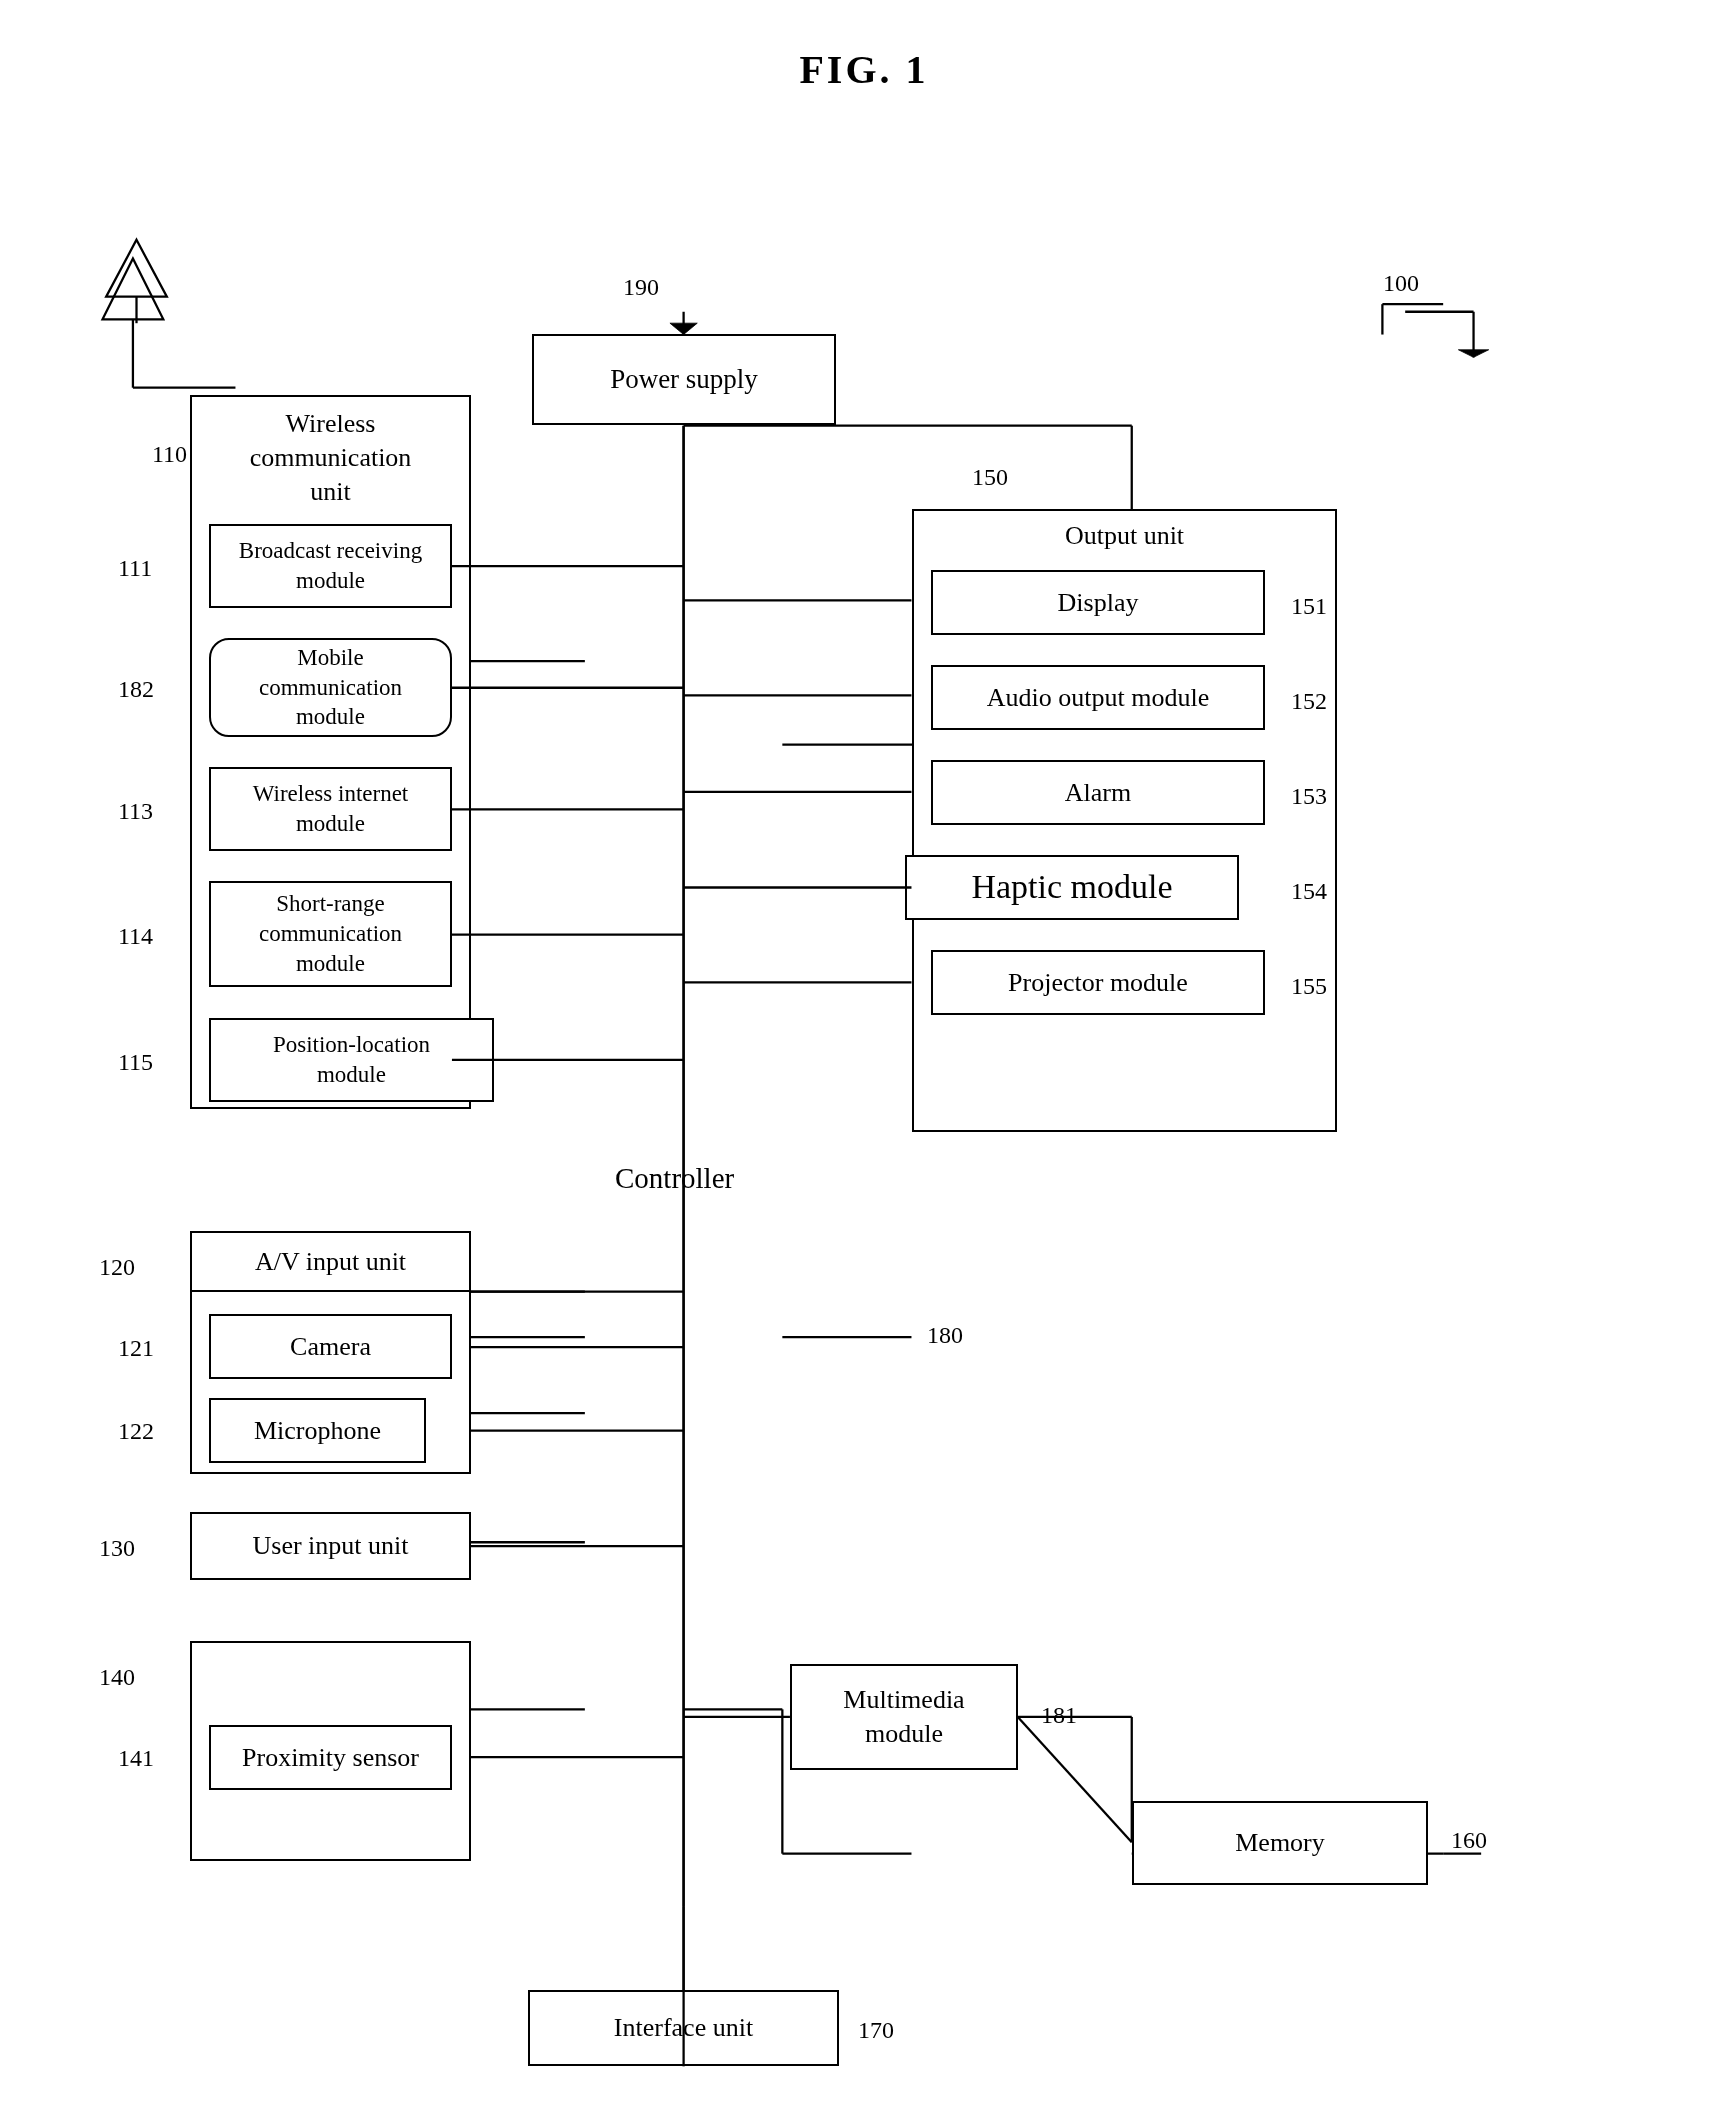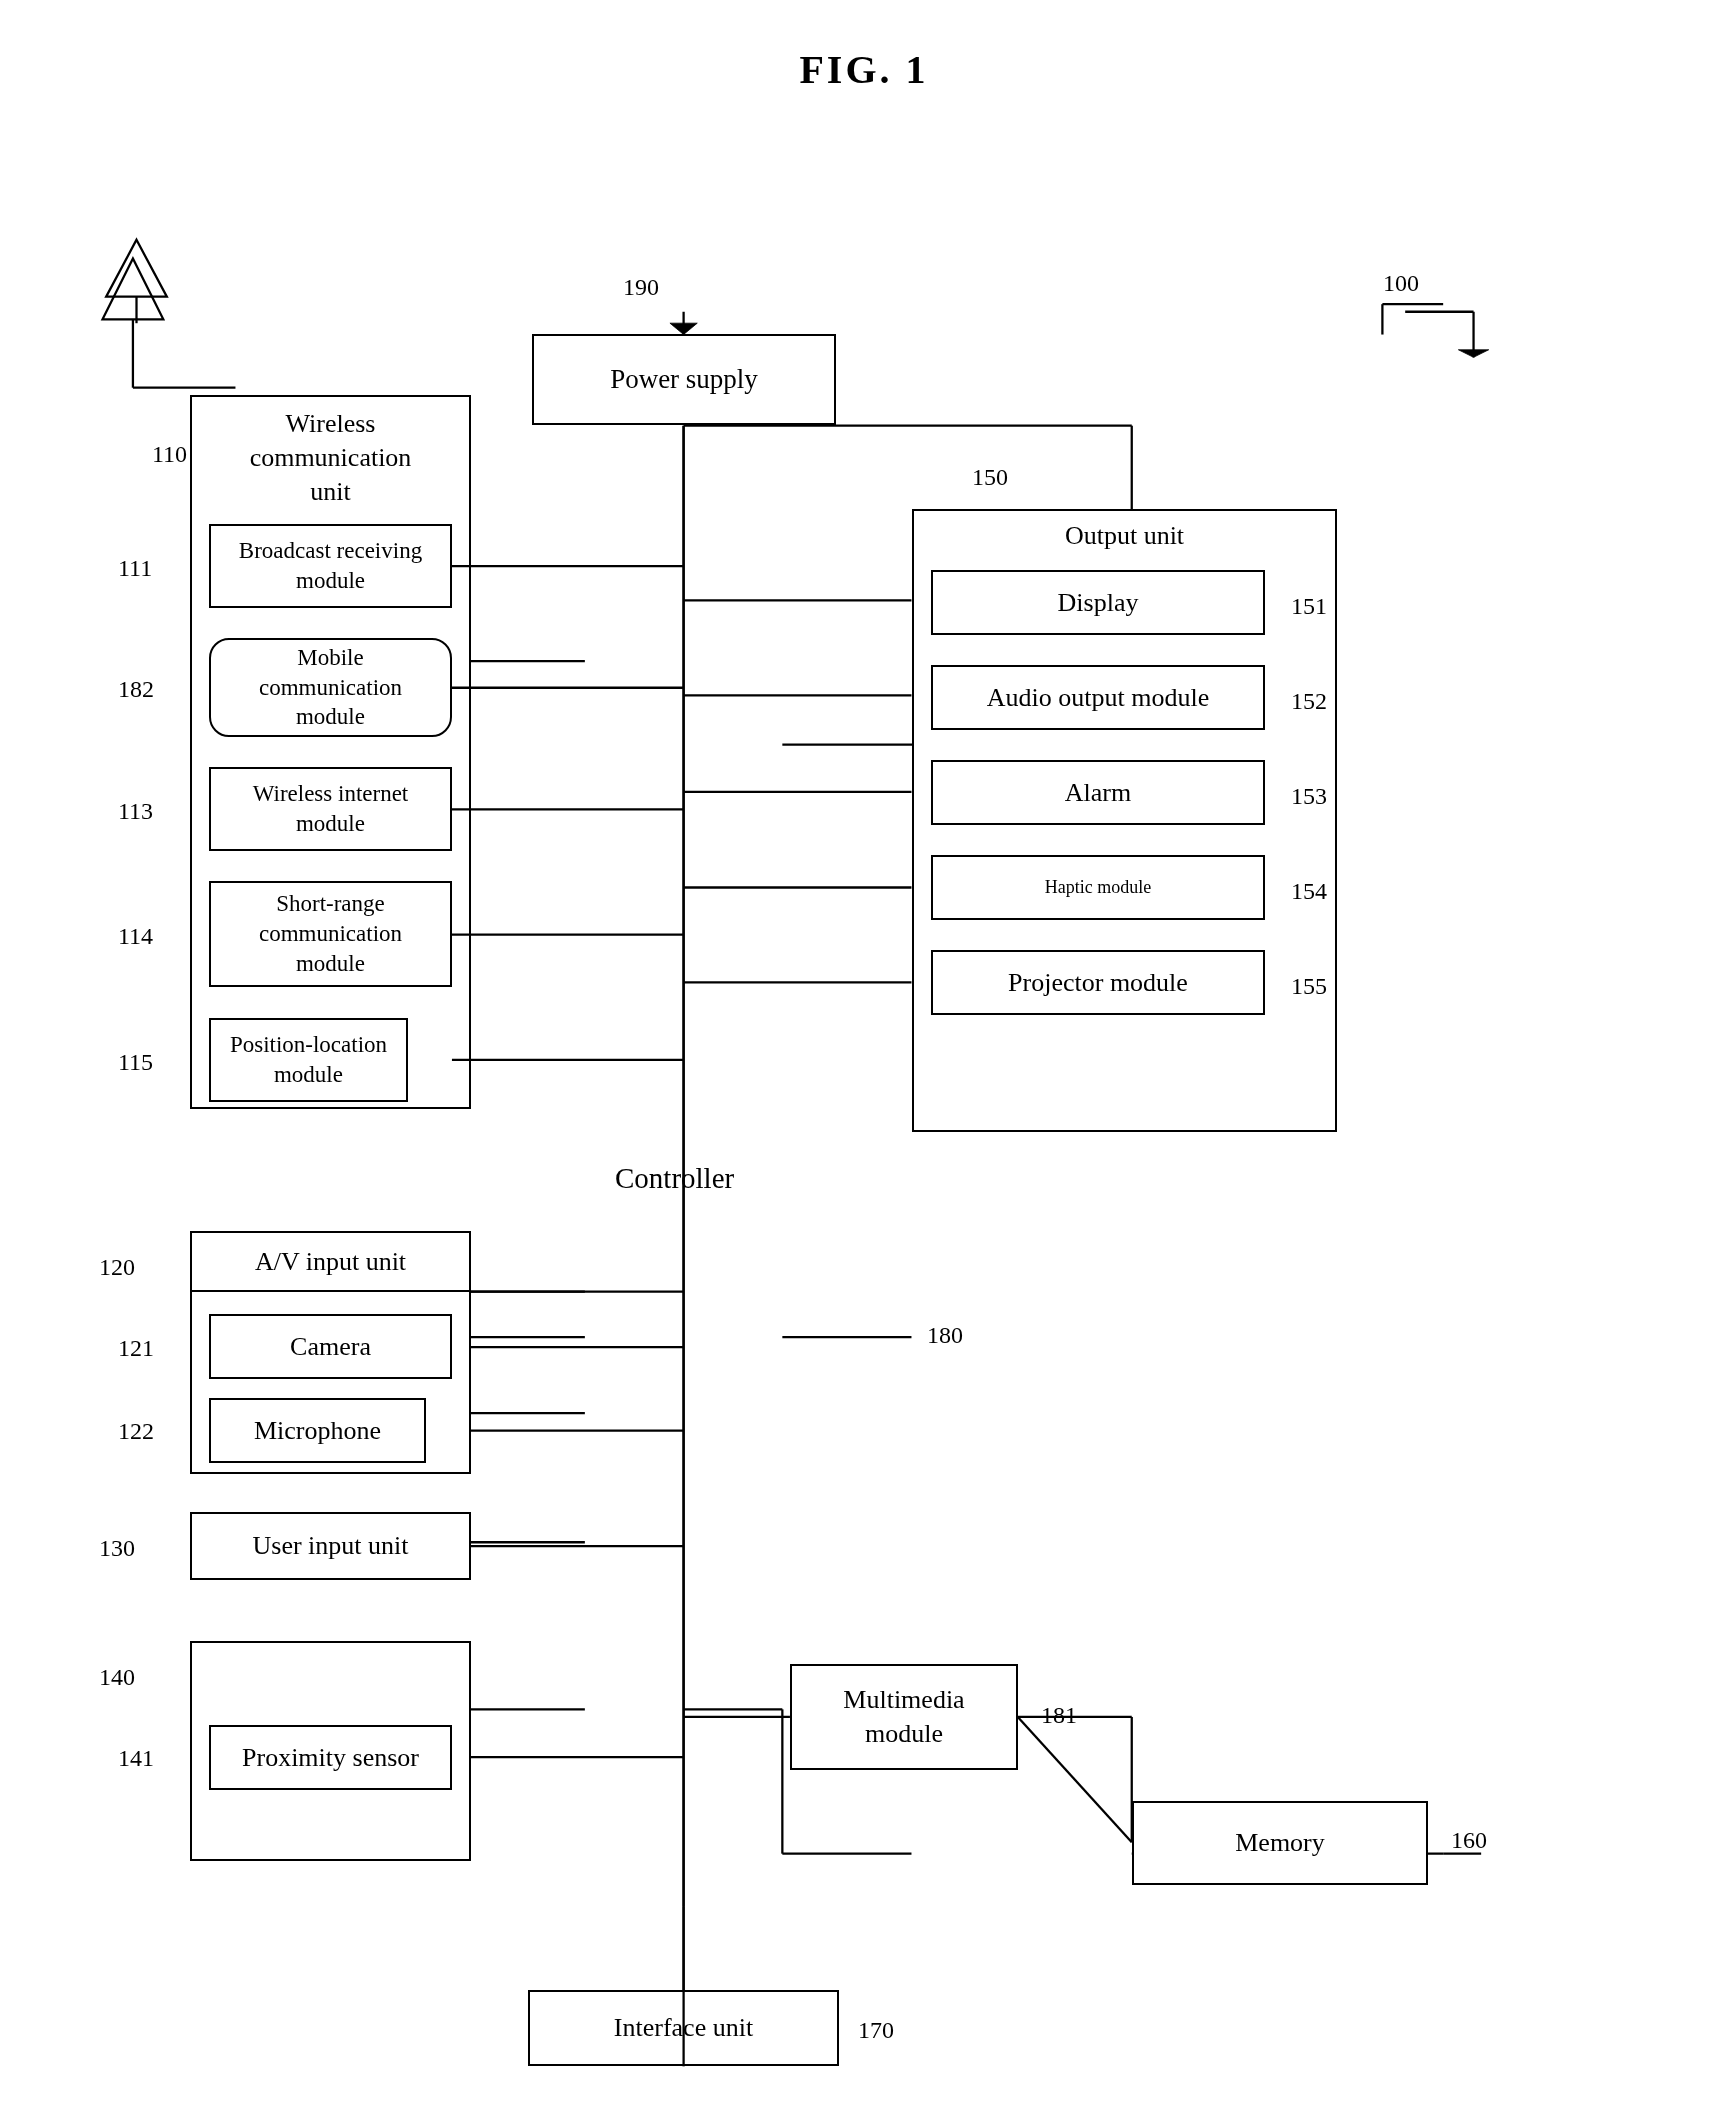--- a/index.html
+++ b/index.html
@@ -157,21 +157,21 @@
   </div>
   <div class="label" style="left:118px; top:699px;">113</div>
 
   <div class="box" style="left:209px; top:782px; width:243px; height:106px; font-size:23px;">
     <span style="white-space:pre-line;">Short-range
 communication
 module</span>
   </div>
   <div class="label" style="left:118px; top:824px;">114</div>
 
-  <div class="box" style="left:209px; top:919px; width:199px; height:84px; font-size:23px;">
+  <div class="box" style="left:209px; top:919px; width:285px; height:84px; font-size:23px;">
     <span style="white-space:pre-line;">Position-location
 module</span>
   </div>
   <div class="label" style="left:118px; top:950px;">115</div>
 
   <div class="box-outer" style="left:190px; top:1132px; width:281px; height:243px;">
   </div>
   <div class="box" style="left:190px; top:1132px; width:281px; height:61px; font-size:26px; border-bottom:2.3px solid #000;">
     <span>A/V input unit</span>
   </div>
@@ -220,21 +220,21 @@
   <div class="box" style="left:931px; top:566px; width:334px; height:65px; font-size:26px;">
     <span>Audio output module</span>
   </div>
   <div class="label" style="left:1291px; top:589px;">152</div>
 
   <div class="box" style="left:931px; top:661px; width:334px; height:65px; font-size:26px;">
     <span>Alarm</span>
   </div>
   <div class="label" style="left:1291px; top:684px;">153</div>
 
-  <div class="box" style="left:931px; top:756px; width:334px; height:65px; font-size:18px;">
+  <div class="box" style="left:905px; top:756px; width:334px; height:65px; font-size:34px;">
     <span>Haptic module</span>
   </div>
   <div class="label" style="left:1291px; top:779px;">154</div>
 
   <div class="box" style="left:931px; top:851px; width:334px; height:65px; font-size:26px;">
     <span>Projector module</span>
   </div>
   <div class="label" style="left:1291px; top:874px;">155</div>
 
   <div class="label" style="left:927px; top:1223px;">180</div>

